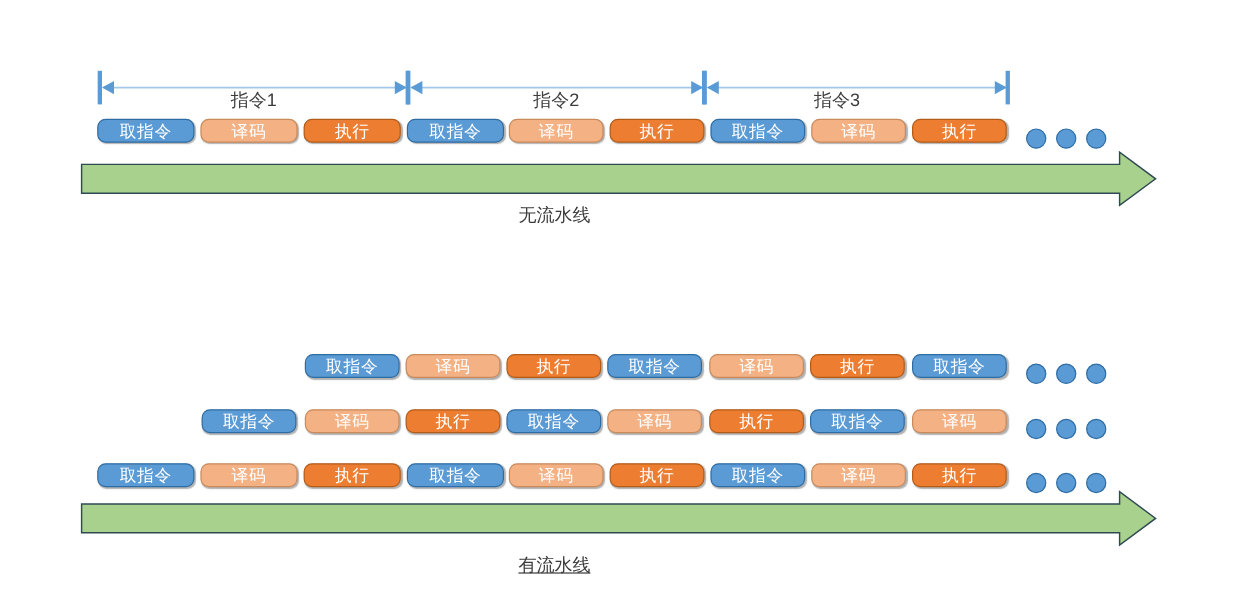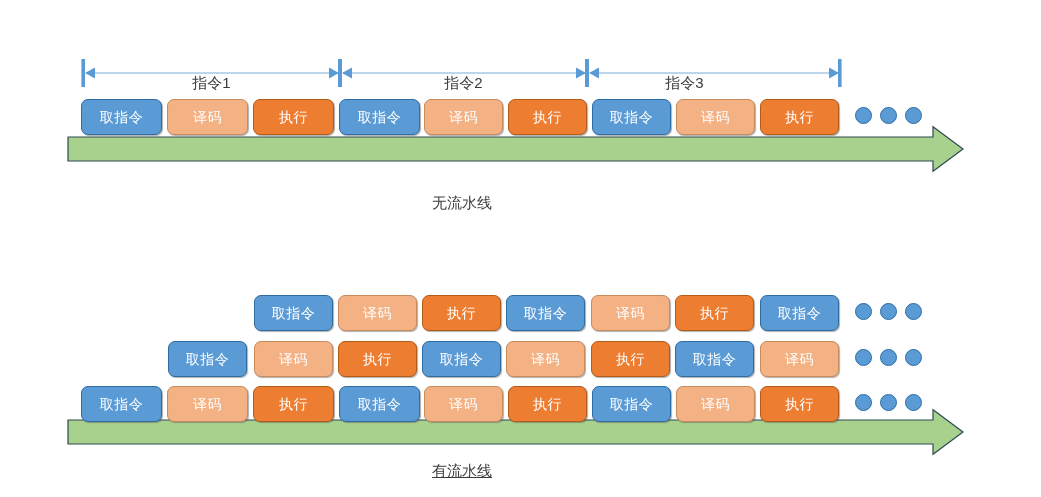--- a/index.html
+++ b/index.html
@@ -22,21 +22,21 @@
     height: 497px;
   }
 
   
   .layer { position: absolute; left: 0; top: 0; width: 1041px; height: 497px; }
 
   
   .stage {
     position: absolute;
     box-sizing: border-box;
-    height: 36px;
+    height: 20px;
     border-radius: 7px;
     display: flex;
     align-items: center;
     justify-content: center;
     color: #ffffff;
     font-size: 14px;
     line-height: 1;
     letter-spacing: 0.5px;
     white-space: nowrap;
     box-shadow: 1px 1px 1px rgba(80,80,80,0.45);
@@ -111,42 +111,42 @@
         <polygon points="589,73 599,67.5 599,78.5" fill="#5B9BD5"></polygon>
         <polygon points="839,73 829,67.5 829,78.5" fill="#5B9BD5"></polygon>
       </g>
       <polygon points="68,137 933,137 933,126.8 963,149 933,171.2 933,161 68,161" fill="#A9D18E" stroke="#2E4A52" stroke-width="1.2"></polygon>
       <polygon points="68,420 933,420 933,409.8 963,432 933,454.2 933,444 68,444" fill="#A9D18E" stroke="#2E4A52" stroke-width="1.2"></polygon>
     </svg>
 
   <div id="span-labels">
       <div class="span-label" style="left: 83px; width: 257px; top: 44px;">指令1</div>
       <div class="span-label" style="left: 340px; width: 247px; top: 44px;">指令2</div>
-      <div class="span-label" style="left: 558px; width: 253px; top: 44px;">指令3</div>
+      <div class="span-label" style="left: 571px; width: 253px; top: 44px;">指令3</div>
     </div>
 
   <div id="top-boxes">
       <div class="stage fetch" style="left: 81px; top: 99px; width: 81px;">取指令</div>
       <div class="stage decode" style="left: 167px; top: 99px; width: 81px;">译码</div>
       <div class="stage execute" style="left: 253px; top: 99px; width: 81px;">执行</div>
       <div class="stage fetch" style="left: 339px; top: 99px; width: 81px;">取指令</div>
       <div class="stage decode" style="left: 424px; top: 99px; width: 79px;">译码</div>
       <div class="stage execute" style="left: 508px; top: 99px; width: 79px;">执行</div>
       <div class="stage fetch" style="left: 592px; top: 99px; width: 79px;">取指令</div>
       <div class="stage decode" style="left: 676px; top: 99px; width: 79px;">译码</div>
       <div class="stage execute" style="left: 760px; top: 99px; width: 79px;">执行</div>
     </div>
 
   <div id="top-dots">
       <div class="dot" style="left: 855px; top: 107px;"></div>
       <div class="dot" style="left: 880px; top: 107px;"></div>
       <div class="dot" style="left: 905px; top: 107px;"></div>
     </div>
 
-  <div class="caption" id="top-caption" style="left: 432px; top: 170px; margin-top: 24px;">无流水线</div>
+  <div class="caption" id="top-caption" style="left: 432px; top: 170px;">无流水线</div>
 
   <div id="bottom-rows">
       <div class="layer">
         <div class="stage fetch" style="left: 254px; top: 295px; width: 79px;">取指令</div>
         <div class="stage decode" style="left: 338px; top: 295px; width: 79px;">译码</div>
         <div class="stage execute" style="left: 422px; top: 295px; width: 79px;">执行</div>
         <div class="stage fetch" style="left: 506px; top: 295px; width: 79px;">取指令</div>
         <div class="stage decode" style="left: 591px; top: 295px; width: 79px;">译码</div>
         <div class="stage execute" style="left: 675px; top: 295px; width: 79px;">执行</div>
         <div class="stage fetch" style="left: 760px; top: 295px; width: 79px;">取指令</div>

